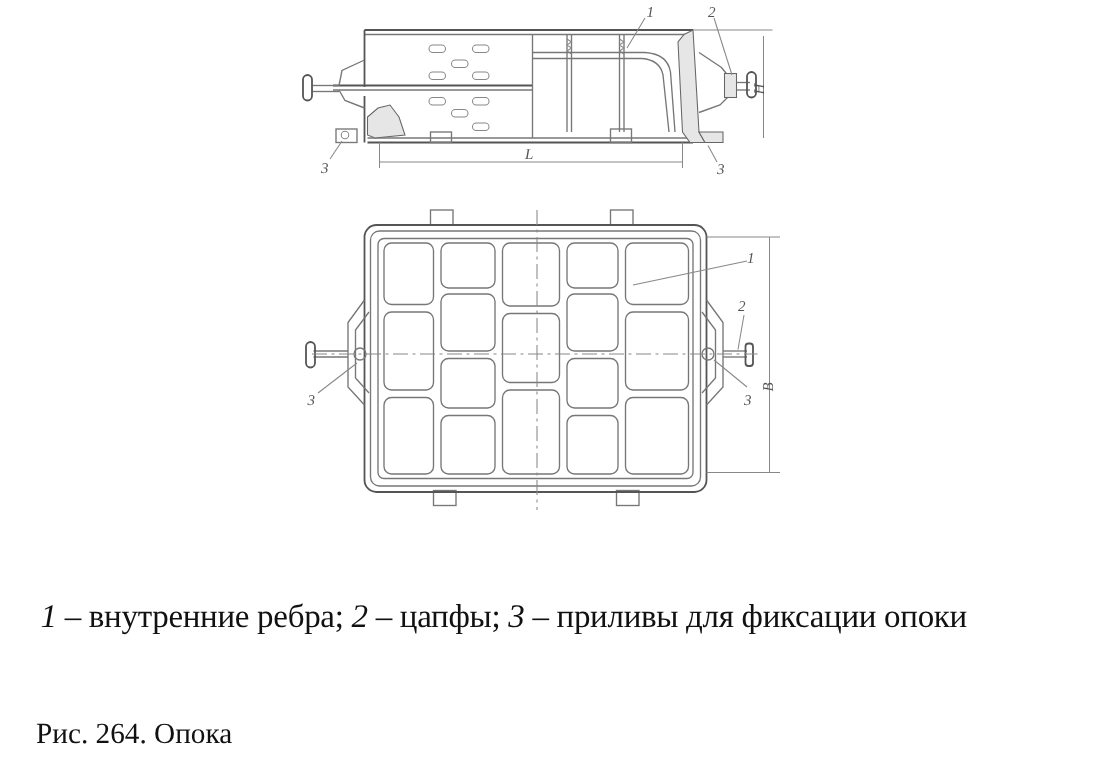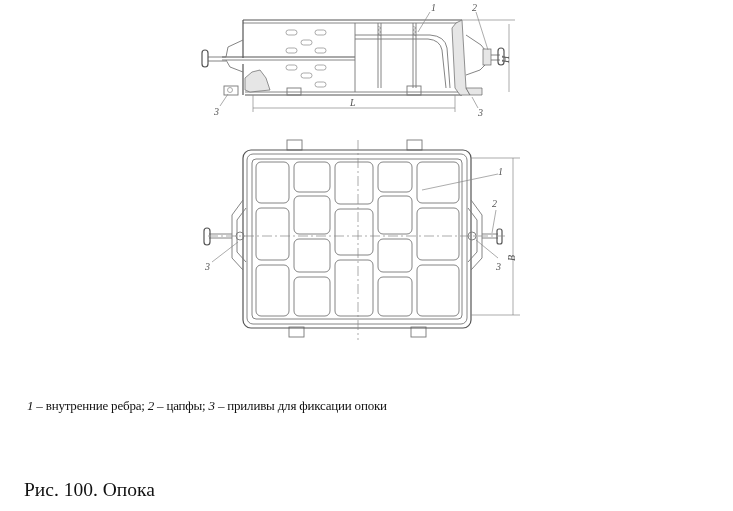--- a/index.html
+++ b/index.html
@@ -30,21 +30,21 @@
     .ln { stroke: #555; stroke-width: 1.2; fill: none; }
     .ln2 { stroke: #777; stroke-width: 0.9; fill: none; }
     .thin { stroke: #888; stroke-width: 0.7; fill: none; }
     .axis { stroke: #888; stroke-width: 0.7; fill: none; stroke-dasharray: 10 3 2 3; }
     .hatch { stroke: #666; stroke-width: 0.7; fill: #e6e6e6; }
     .lbl { font-family: "Liberation Serif", serif; font-style: italic; font-size: 10px; fill: #555; }
     .caption {
       position: absolute;
       left: 27px;
       top: 398px;
-      font-size: 13px;
+      font-size: 22px;
       white-space: nowrap;
       letter-spacing: -0.2px;
     }
     .caption .num { font-style: italic; }
     .title {
       position: absolute;
       left: 24px;
       top: 479px;
       font-size: 19.5px;
       white-space: nowrap;
@@ -208,13 +208,13 @@
       <line class="thin" x1="498" y1="258" x2="476" y2="240"></line>
       <text class="lbl" x="496" y="270">3</text>
     </g>
   </svg>
 </div>
 
 <div class="caption">
   <span class="num">1</span><span> – внутренние ребра; </span><span class="num">2</span><span> – цапфы; </span><span class="num">3</span><span> – приливы для фиксации опоки</span>
 </div>
 
-<div class="title">Рис. 100. Опока</div>
+<div class="title">Рис. 264. Опока</div>
 
 </body></html>

